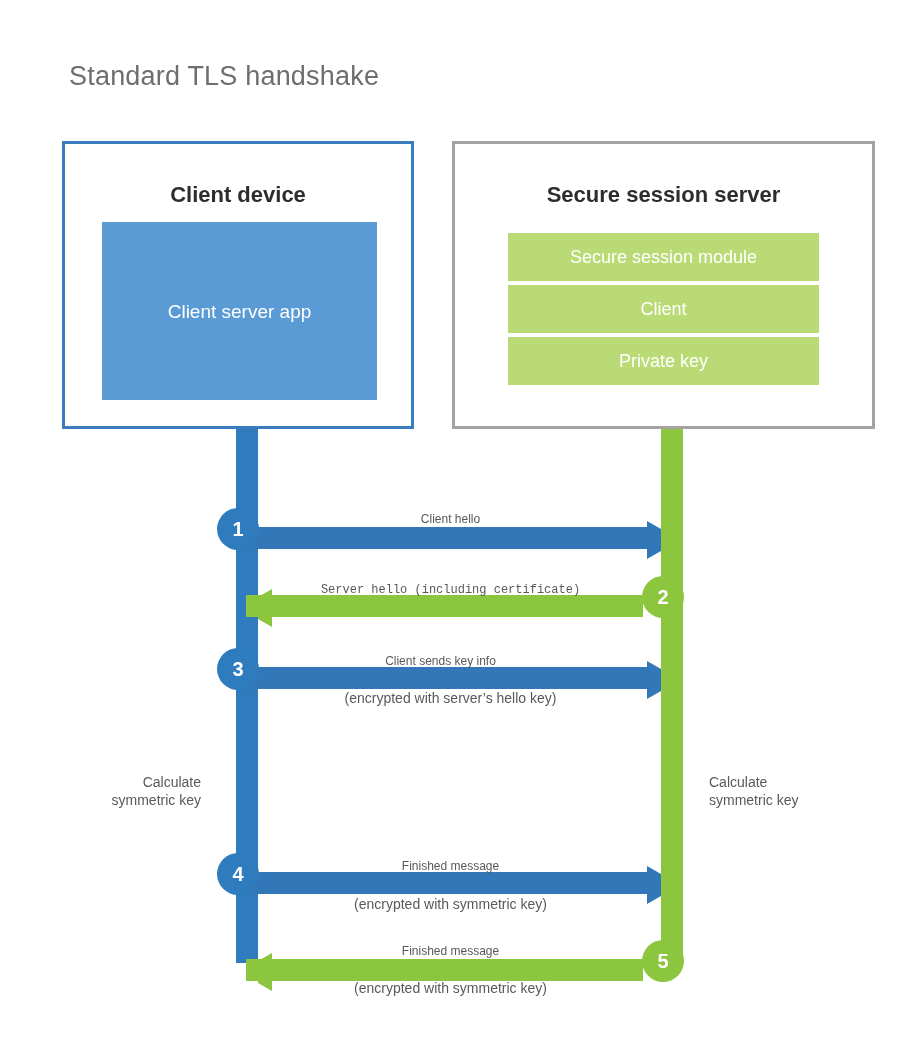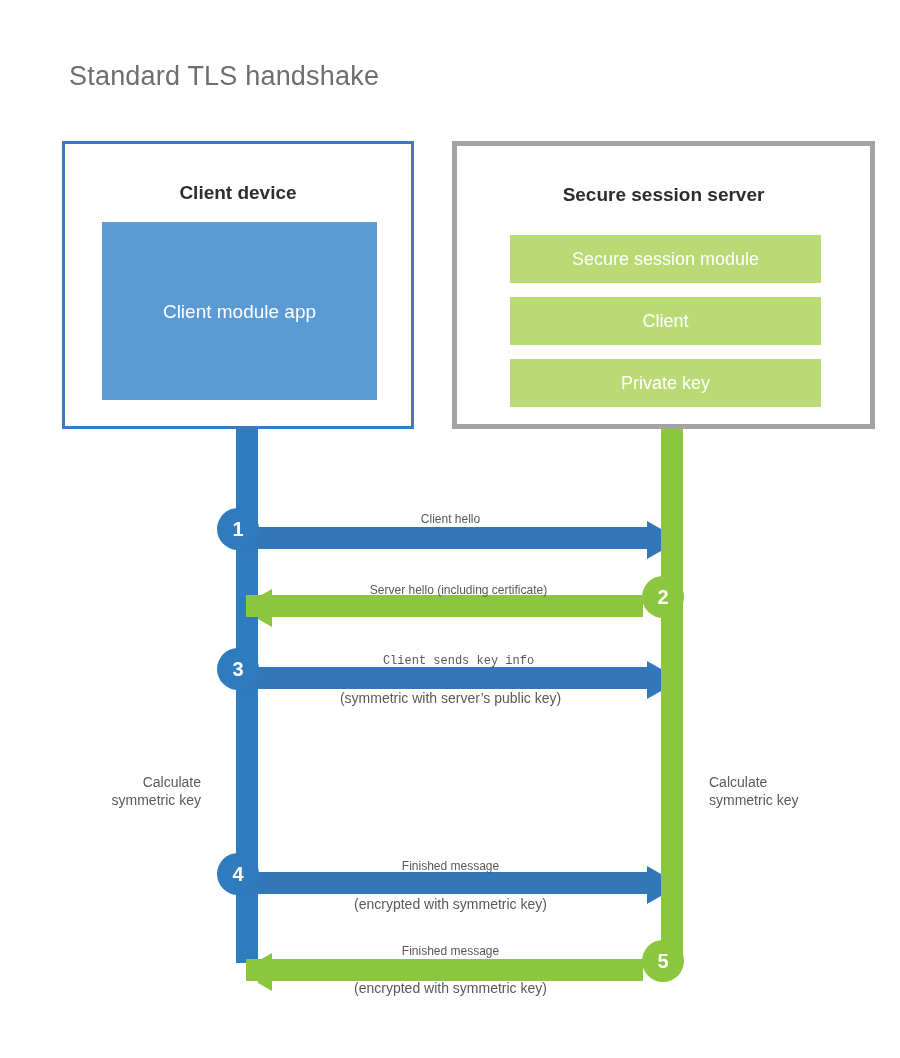--- a/index.html
+++ b/index.html
@@ -39,29 +39,29 @@
     top: 119px;
     width: 352px;
     height: 288px;
     border: 3px solid #3b7cc0;
   }
   .party-box.server {
     left: 430px;
     top: 119px;
     width: 423px;
     height: 288px;
-    border: 5px solid #a3a3a3;
+    border: 3px solid #a3a3a3;
   }
   .party-title {
     position: absolute;
     left: 0;
     right: 0;
     top: 27px;
     text-align: center;
-    font-size: 19px;
+    font-size: 22px;
     font-weight: bold;
     color: #2d2d2d;
   }
 
   
   .app-block {
     position: absolute;
     left: 37px;
     top: 78px;
     width: 275px;
@@ -85,21 +85,21 @@
   }
   .srv-row {
     width: 100%;
     height: 48px;
     background: #bada76;
     color: #ffffff;
     font-size: 18px;
     display: flex;
     align-items: center;
     justify-content: center;
-    margin-bottom: 14px;
+    margin-bottom: 4px;
   }
   .srv-row:last-child { margin-bottom: 0; }
 
   
   .lifeline {
     position: absolute;
     width: 4px;
   }
   .lifeline.client-ll {
     left: 214px;
@@ -176,21 +176,21 @@
 </style>
 </head>
 <body>
 
 <div id="canvas">
 
   <div class="title">Standard TLS handshake</div>
 
   <div class="party-box client">
     <div class="party-title">Client device</div>
-    <div class="app-block">Client module app</div>
+    <div class="app-block">Client server app</div>
   </div>
 
   <div class="party-box server">
     <div class="party-title">Secure session server</div>
     <div class="srv-rows">
       <div class="srv-row">Secure session module</div>
       <div class="srv-row">Client</div>
       <div class="srv-row">Private key</div>
     </div>
   </div>
@@ -198,27 +198,27 @@
   <div class="lifeline client-ll"></div>
   <div class="lifeline server-ll"></div>
 
   <div class="msg blue" style="left:216px; top:505px; width:409px;"></div>
   <div class="arrowhead right-blue" style="left:625px; top:499px;"></div>
   <div class="msg-label" style="left:216px; top:479px; width:425px;">Client hello</div>
   <div class="step-circle blue" style="left:195px; top:486px;">1</div>
 
   <div class="msg green" style="left:224px; top:573px; width:397px;"></div>
   <div class="arrowhead left-green" style="left:214px; top:567px;"></div>
-  <div class="msg-label" style="left:224px; top:550px; width:425px;">Server hello (including certificate)</div>
+  <div class="msg-label" style="left:216px; top:550px; width:425px;font-family:Liberation Mono, monospace;">Server hello (including certificate)</div>
   <div class="step-circle green" style="left:620px; top:554px;">2</div>
 
   <div class="msg blue" style="left:216px; top:645px; width:409px;"></div>
   <div class="arrowhead right-blue" style="left:625px; top:639px;"></div>
-  <div class="msg-label" style="left:224px; top:621px; width:425px;font-family:Liberation Mono, monospace;">Client sends key info</div>
-  <div class="msg-sublabel" style="left:216px; top:657px; width:425px;">(symmetric with server’s public key)</div>
+  <div class="msg-label" style="left:206px; top:621px; width:425px;">Client sends key info</div>
+  <div class="msg-sublabel" style="left:216px; top:657px; width:425px;">(encrypted with server’s hello key)</div>
   <div class="step-circle blue" style="left:195px; top:626px;">3</div>
 
 
   <div class="annot left-side" style="left:40px; top:740px; width:150px;">Calculate
 symmetric key</div>
   <div class="annot right-side" style="left:676px; top:740px;">Calculate
 symmetric key</div>
 
   <div class="msg blue" style="left:216px; top:850px; width:409px;"></div>
   <div class="arrowhead right-blue" style="left:625px; top:844px;"></div>

